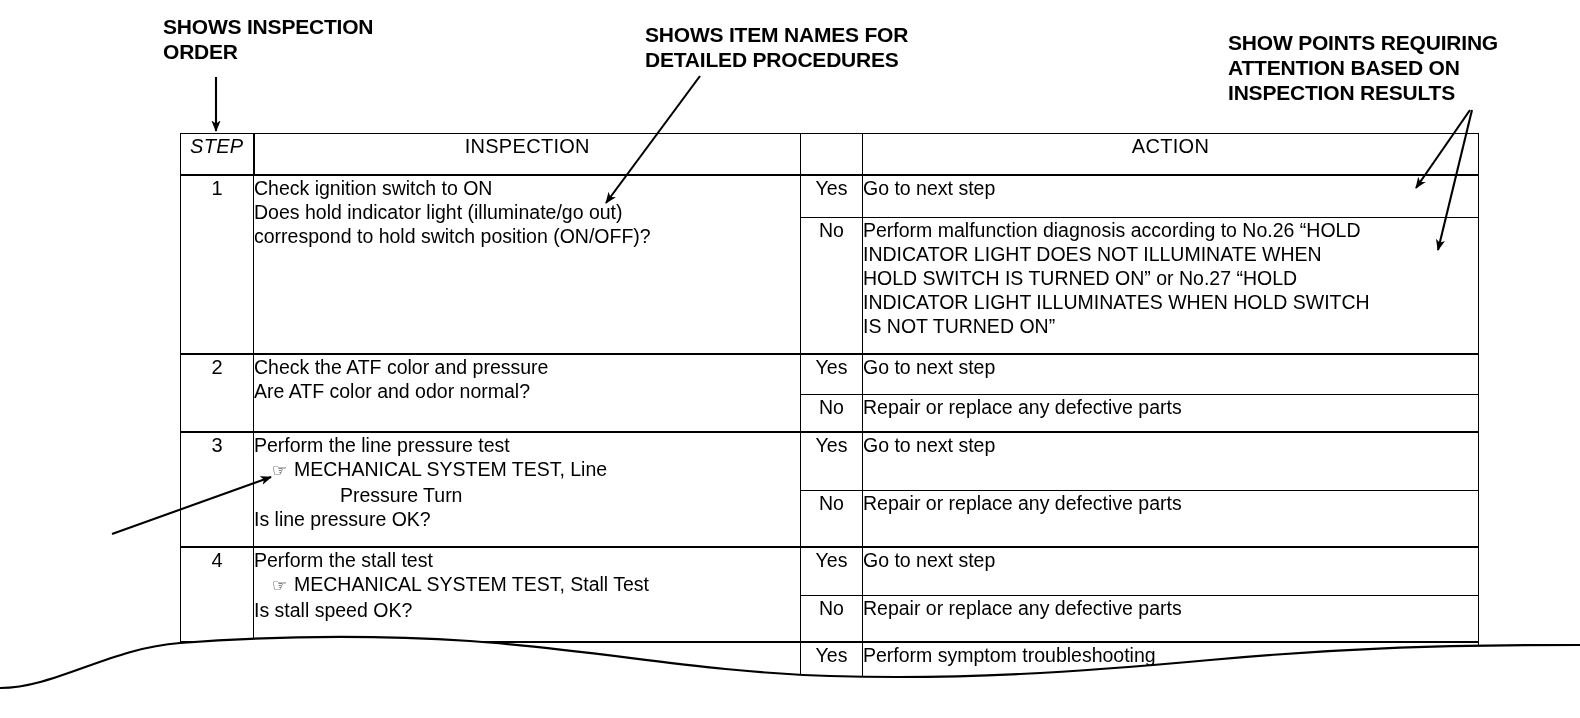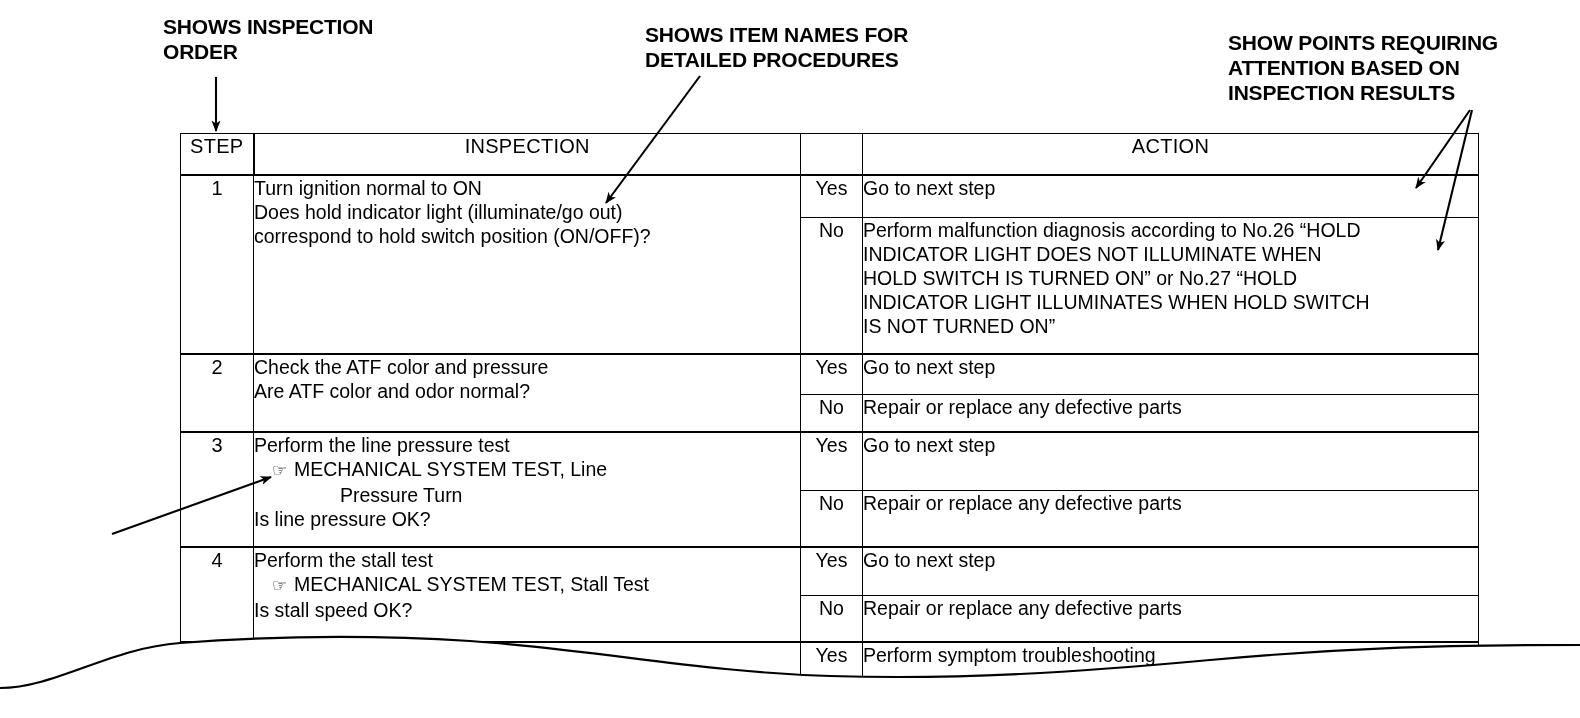--- a/index.html
+++ b/index.html
@@ -20,21 +20,21 @@
   #overlay{position:absolute;left:0;top:0;width:1580px;height:718px;
            pointer-events:none;}
 
   
   #table-wrap{position:absolute;left:180px;top:133px;width:1298px;height:539px;}
   table.grid{border-collapse:collapse;width:1298px;table-layout:fixed;
              font-size:19.5px;line-height:24px;}
   table.grid td,table.grid th{border:1.6px solid #000;padding:0;
              vertical-align:top;font-weight:normal;background:#fff;}
 
-  .c-step{width:73px;}
+  .c-step{width:73px;font-style:italic;}
   .c-insp{width:547px;margin-top:44px;}
   .c-yn{width:62px;}
   .c-act{width:616px;}
 
   thead th{height:40px;text-align:center;vertical-align:middle;
            font-weight:bold;font-size:20px;letter-spacing:0.3px;
            border-bottom-width:2.4px;}
   thead th.c-step{border-right-width:2.2px;}
 
   td.step-cell{text-align:center;font-size:20px;padding-top:9px;
@@ -84,21 +84,21 @@
           <th class="c-step">STEP</th>
           <th class="c-insp">INSPECTION</th>
           <th class="c-yn"></th>
           <th class="c-act">ACTION</th>
         </tr>
       </thead>
       <tbody id="tbody">
           <tr class="step-start" style="height: 42px;">
             <td class="step-cell" rowspan="2">1</td>
             <td class="insp-cell" rowspan="2">
-              <span class="line">Turn ignition normal to ON</span>
+              <span class="line">Check ignition switch to ON</span>
               <span class="line">Does hold indicator light (illuminate/go out)</span>
               <span class="line">correspond to hold switch position (ON/OFF)?</span>
             </td>
             <td class="yn-cell">Yes</td>
             <td class="act-cell">
               <span class="line">Go to next step</span>
             </td>
           </tr>
           <tr class="sub" style="height: 137px;">
             <td class="yn-cell">No</td>

